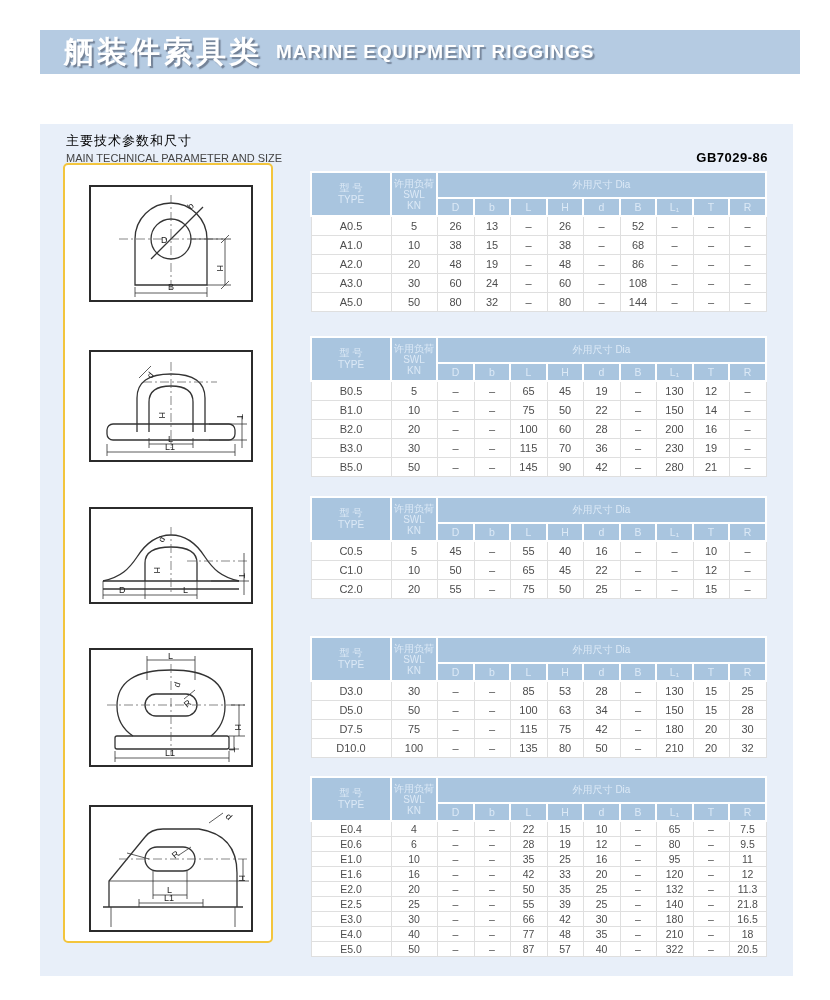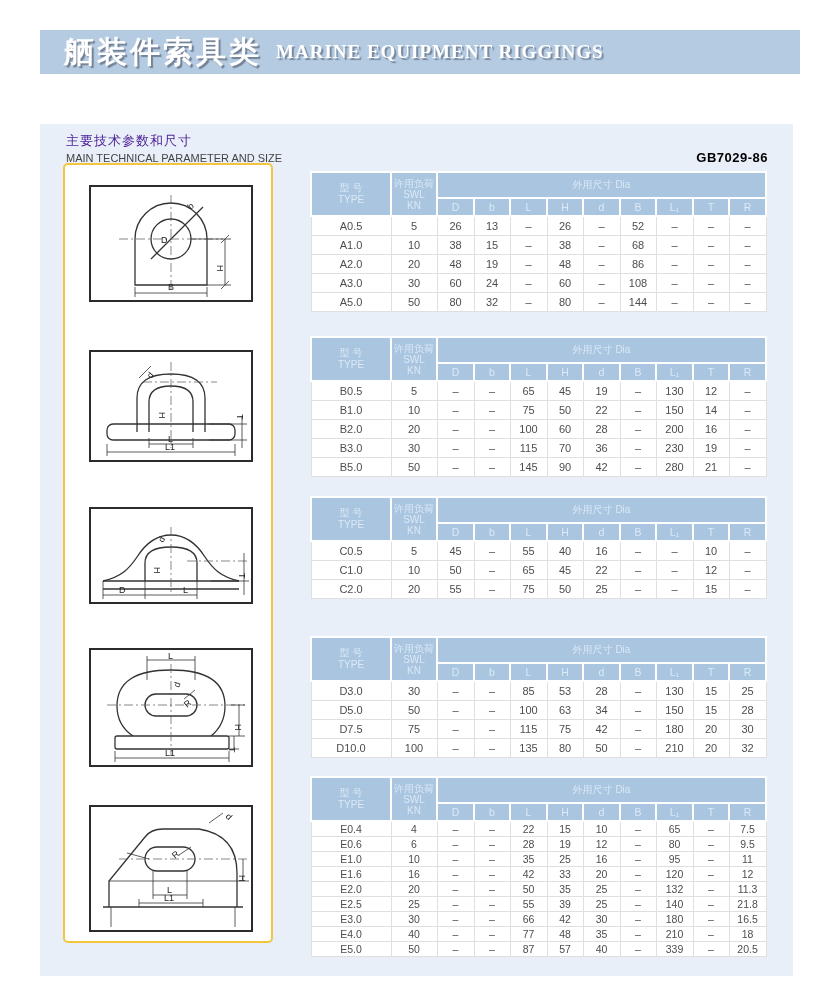--- a/index.html
+++ b/index.html
@@ -2,37 +2,37 @@
 <html><head>
 <meta charset="utf-8">
 <style>
   * { margin:0; padding:0; box-sizing:border-box; }
   html,body { width:830px; height:1000px; background:#ffffff;
               font-family:"Liberation Sans", sans-serif; }
   .page { position:relative; width:830px; height:1000px; overflow:hidden; }
 
   
   .banner { position:absolute; left:40px; top:30px; width:760px; height:44px;
-            background:#b5cbe2; display:flex; align-items:center; padding-left:24px;font-family:Liberation Serif, serif; }
+            background:#b5cbe2; display:flex; align-items:center; padding-left:24px; }
   .banner-zh { font-size:30px; font-weight:bold; color:#ffffff; letter-spacing:3px;
                text-shadow:2px 2px 1px rgba(70,80,100,.6); }
   .banner-en { font-size:19px; font-weight:bold; color:#ffffff; letter-spacing:1px;
                margin-left:14px; text-shadow:2px 2px 1px rgba(70,80,100,.55); }
 
   
   .section-row { position:absolute; left:40px; top:88px; display:flex; align-items:center; }
   .bullet { width:18px; height:18px; background:#ffc40d; }
   .section-zh { font-size:18px; font-weight:bold; color:#111; margin-left:18px; letter-spacing:1px; }
   .section-en { font-size:12px; font-weight:bold; color:#111; margin-left:10px; }
 
   
   .panel { position:absolute; left:40px; top:124px; width:753px; height:852px;
            background:#e8eff9; }
   .subtitle { position:absolute; left:26px; top:8px; }
-  .subtitle-zh { font-size:13px; color:#4c1d95; letter-spacing:1px;font-family:Liberation Mono, monospace; }
+  .subtitle-zh { font-size:13px; color:#000000; letter-spacing:1px;font-family:Liberation Mono, monospace; }
   .subtitle-en { font-size:11px; color:#444; margin-top:2px; }
   .standard { position:absolute; right:25px; top:26px; font-size:13px; color:#000000; letter-spacing:.5px;font-weight:bold; }
 
   
   .drawings-box { position:absolute; left:23px; top:39px; width:210px; height:780px;
                   background:#ffffff; border:2px solid #f3c53d; border-radius:5px; }
   .frame { position:absolute; left:24px; border:2px solid #2b2b2b; background:#fff; }
   .frame svg { display:block; }
   .frame-a { top:20px;  width:164px; height:117px; }
   .frame-b { top:185px; width:164px; height:112px; }
@@ -751,21 +751,21 @@
               </tr>
               <tr>
                 <td>E5.0</td>
                 <td>50</td>
                 <td>–</td>
                 <td>–</td>
                 <td>87</td>
                 <td>57</td>
                 <td>40</td>
                 <td>–</td>
-                <td>339</td>
+                <td>322</td>
                 <td>–</td>
                 <td>20.5</td>
               </tr>
             </tbody>
           </table>
         </div>
     </div>
 
   </div>
 </div>

